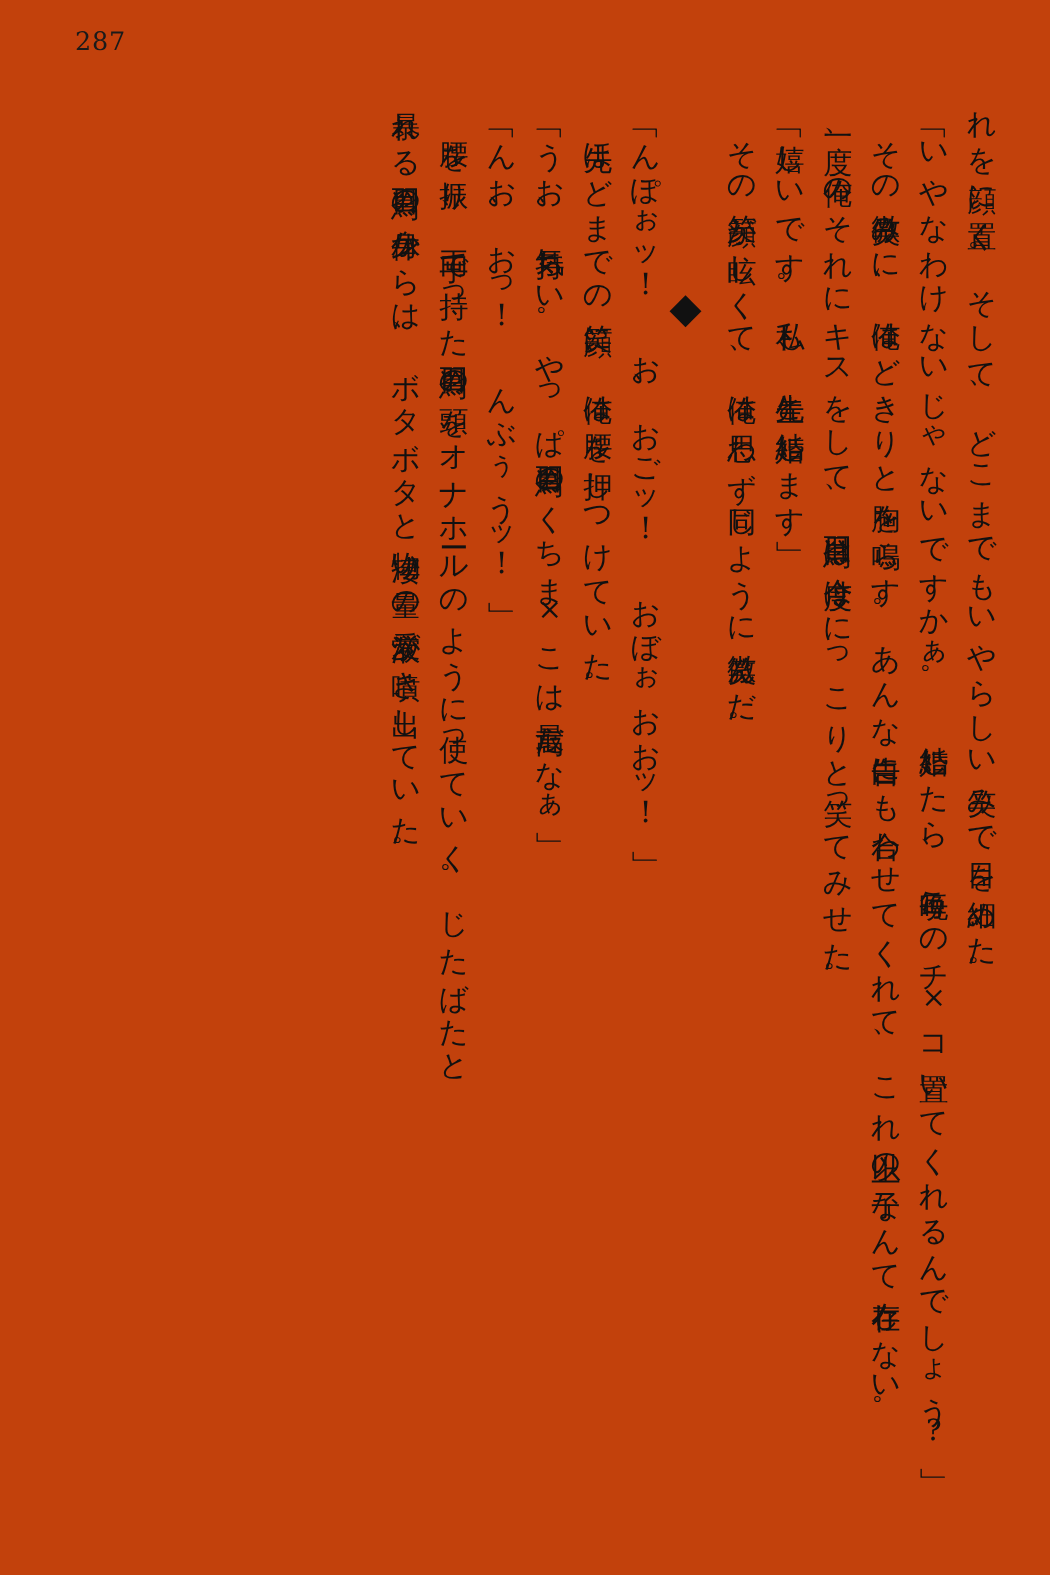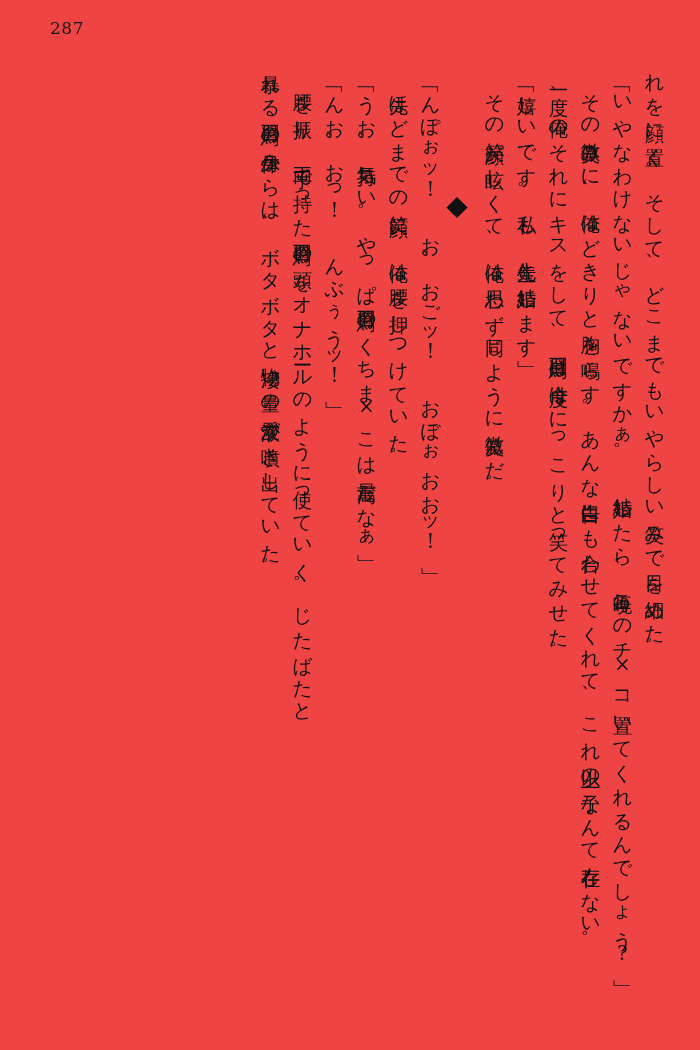--- a/index.html
+++ b/index.html
@@ -12,21 +12,21 @@
     height: 1050px;
     overflow: hidden;
     font-family: "DejaVu Serif", "Liberation Serif", serif;
     color: #111111;
   }
 
   #page {
     position: relative;
     width: 700px;
     height: 1050px;
-    background: #ef4444;
+    background: #c2410c;
     box-sizing: border-box;
   }
 
   
   #page-number {
     position: absolute;
     top: 18px;
     left: 50px;
     font-size: 17px;
     letter-spacing: 0.5px;

